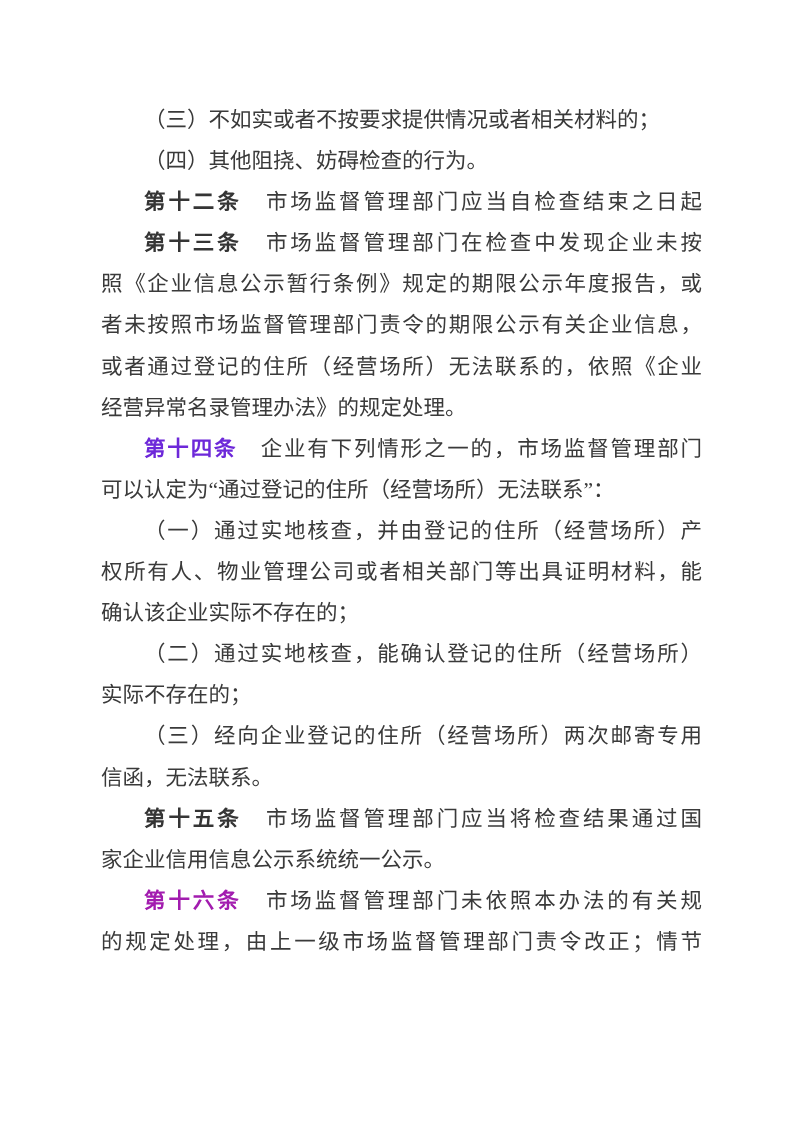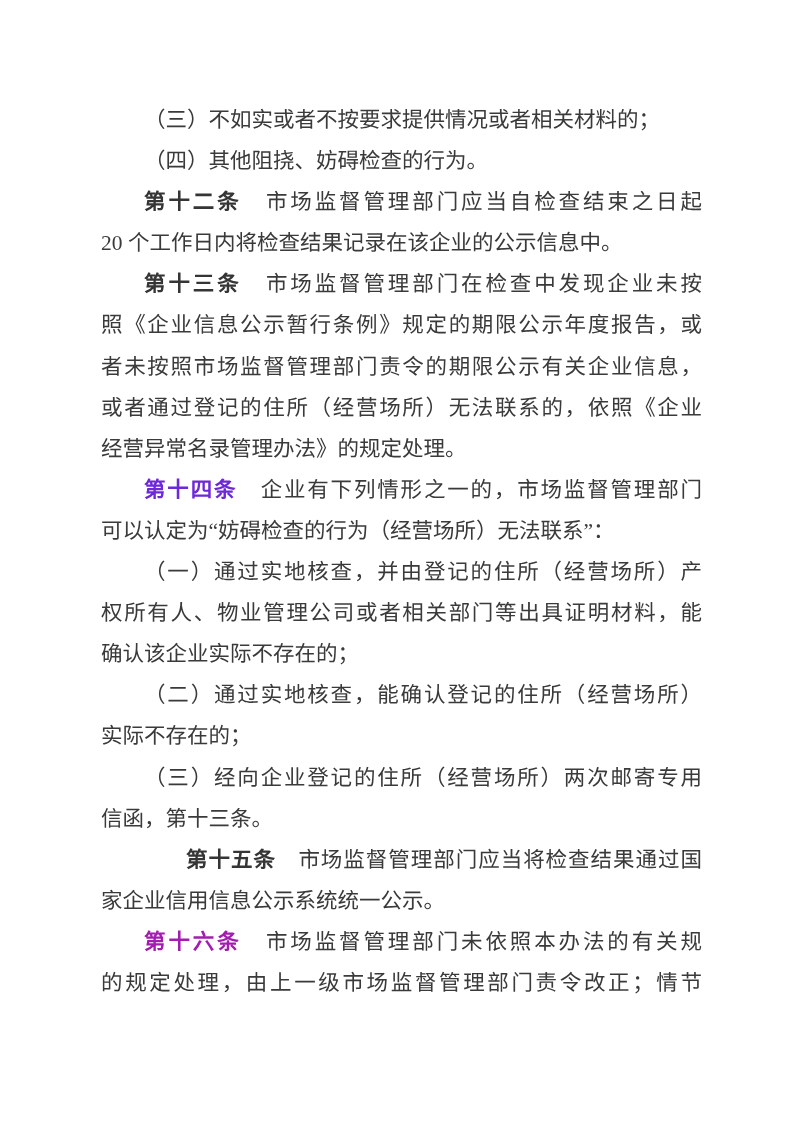--- a/index.html
+++ b/index.html
@@ -47,33 +47,32 @@
   }
 </style>
 </head>
 <body style="background: rgb(255, 255, 255);">
 
 <div class="page">
   <div class="doc-body" style="color: rgb(58, 58, 58);">
       <div class="line ind">（三）不如实或者不按要求提供情况或者相关材料的；</div>
       <div class="line ind">（四）其他阻挠、妨碍检查的行为。</div>
       <div class="line ind fill"><b class="art" style="color: rgb(53, 53, 53);">第十二条</b>　市场监督管理部门应当自检查结束之日起</div>
-      <div class="line">20 个工作日内将检查结果记录在该企业的公示信息中。</div>
       <div class="line ind fill"><b class="art" style="color: rgb(53, 53, 53);">第十三条</b>　市场监督管理部门在检查中发现企业未按</div>
       <div class="line fill">照《企业信息公示暂行条例》规定的期限公示年度报告，或</div>
       <div class="line fill">者未按照市场监督管理部门责令的期限公示有关企业信息，</div>
       <div class="line fill">或者通过登记的住所（经营场所）无法联系的，依照《企业</div>
       <div class="line">经营异常名录管理办法》的规定处理。</div>
       <div class="line ind fill"><b class="art" style="color: #6d28d9;">第十四条</b>　企业有下列情形之一的，市场监督管理部门</div>
-      <div class="line">可以认定为“妨碍检查的行为（经营场所）无法联系”：</div>
+      <div class="line">可以认定为“通过登记的住所（经营场所）无法联系”：</div>
       <div class="line ind fill">（一）通过实地核查，并由登记的住所（经营场所）产</div>
       <div class="line fill">权所有人、物业管理公司或者相关部门等出具证明材料，能</div>
       <div class="line">确认该企业实际不存在的；</div>
       <div class="line ind fill">（二）通过实地核查，能确认登记的住所（经营场所）</div>
       <div class="line">实际不存在的；</div>
       <div class="line ind fill">（三）经向企业登记的住所（经营场所）两次邮寄专用</div>
-      <div class="line">信函，第十三条。</div>
-      <div class="line ind fill"><b class="art" style="color: rgb(53, 53, 53); margin-left: 42px;">第十五条</b>　市场监督管理部门应当将检查结果通过国</div>
+      <div class="line">信函，无法联系。</div>
+      <div class="line ind fill"><b class="art" style="color: rgb(53, 53, 53);">第十五条</b>　市场监督管理部门应当将检查结果通过国</div>
       <div class="line">家企业信用信息公示系统统一公示。</div>
       <div class="line ind fill"><b class="art" style="color: #a21caf;">第十六条</b>　市场监督管理部门未依照本办法的有关规</div>
       <div class="line fill">的规定处理，由上一级市场监督管理部门责令改正；情节</div>
     </div>
 </div>
 
 </body></html>

